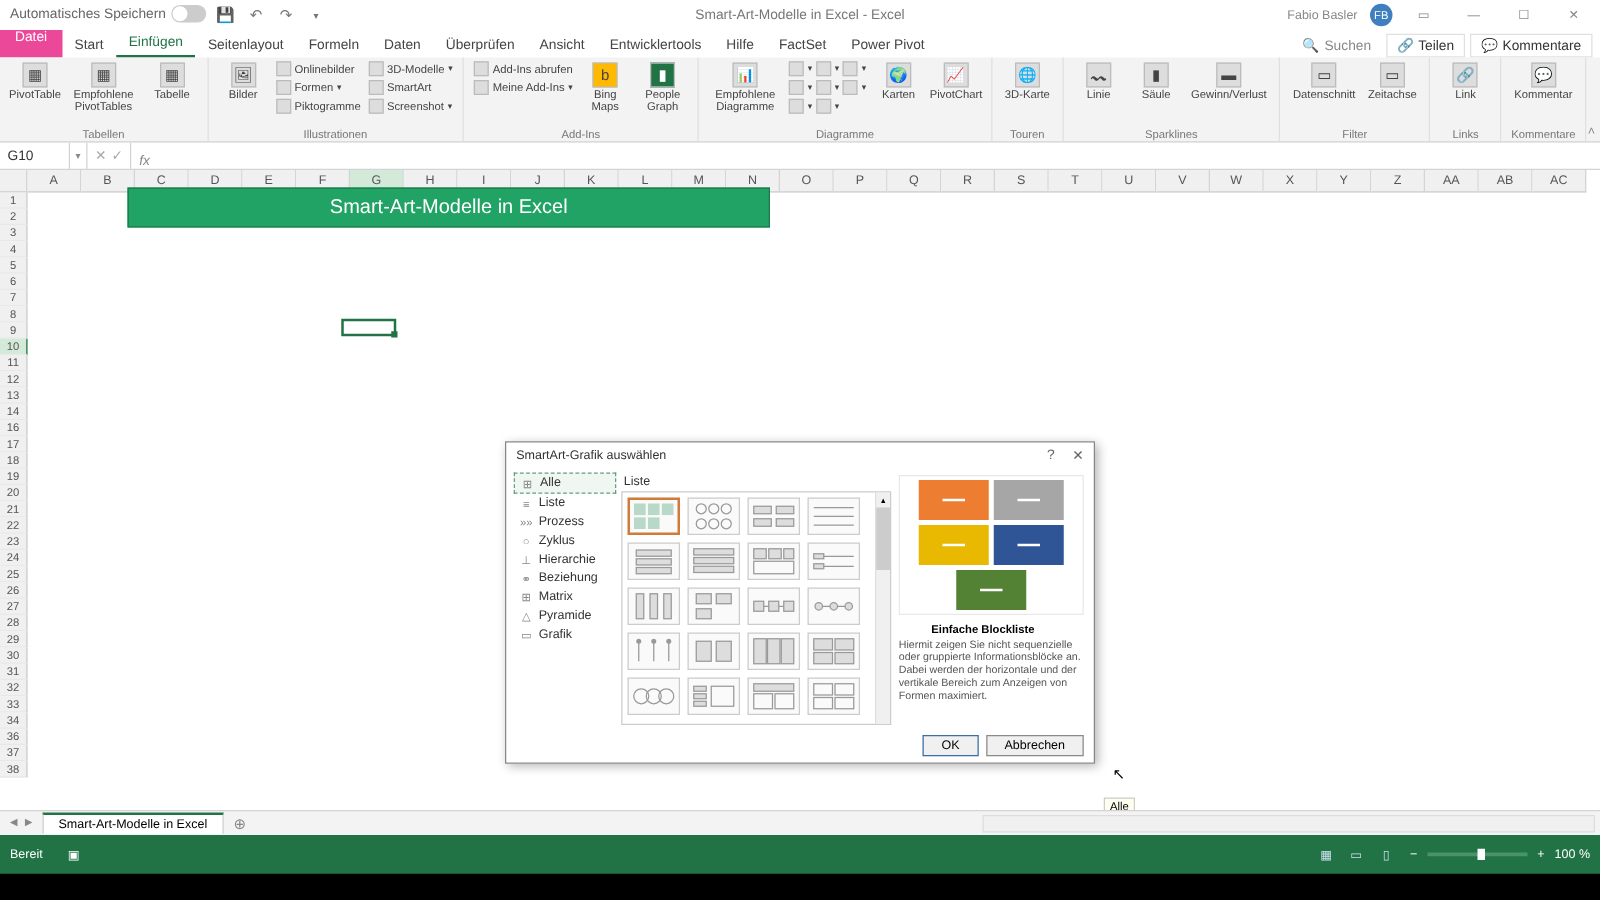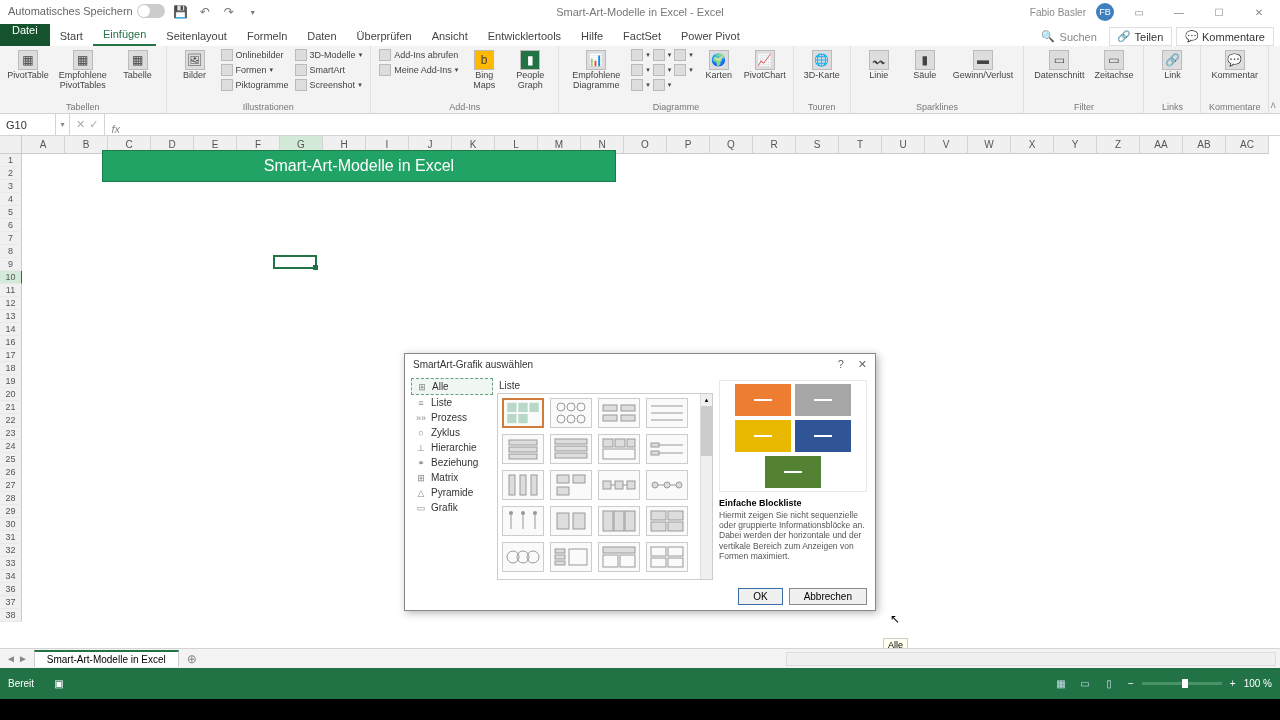--- a/index.html
+++ b/index.html
@@ -13,21 +13,21 @@
 .toggle-switch { width: 28px; height: 14px; background: #ccc; border-radius: 7px; position: relative; }
 .toggle-switch::after { content:''; position:absolute; left:1px; top:1px; width:12px; height:12px; background:#fff; border-radius:50%; }
 .qat-icon { width: 16px; height: 16px; display: flex; align-items: center; justify-content: center; color: #777; font-size: 12px; }
 .titlebar-center { position: absolute; left: 50%; transform: translateX(-50%); font-size: 11px; color: #777; }
 .titlebar-right { position: absolute; right: 6px; display: flex; align-items: center; gap: 10px; }
 .user-badge { width: 18px; height: 18px; background: #3f7fbf; border-radius: 50%; color: #fff; font-size: 9px; display: flex; align-items: center; justify-content: center; }
 .win-btn { width: 30px; height: 18px; display:flex; align-items:center; justify-content:center; color:#888; font-size: 10px; }
 
 
 .ribbon-tabs { height: 22px; display: flex; align-items: flex-end; font-size: 11px; background: #fff; border-bottom: 0; }
-.file-tab { background: #14532d; color: #fff; padding: 16px 12px; height: 22px; display: flex; align-items: center; }
+.file-tab { background: #ec4899; color: #fff; padding: 16px 12px; height: 22px; display: flex; align-items: center; }
 .tab { padding: 4px 10px; color: #444; cursor: pointer; }
 .tab.active { border-bottom: 2px solid #217346; color: #217346; }
 .tab-right { margin-left: auto; display: flex; align-items: center; gap: 4px; padding-right: 6px; }
 .search-box { display: flex; align-items: center; gap: 4px; color: #888; font-size: 11px; padding: 0 8px; }
 .share-btn, .comments-btn { border: 1px solid #e0e0e0; padding: 2px 8px; font-size: 11px; color: #333; display:flex; align-items:center; gap:3px; }
 
 
 .ribbon { height: 68px; background: #f3f3f3; border-bottom: 1px solid #d4d4d4; display: flex; font-size: 10px; color: #444; position: relative; }
 .ribbon-group { border-right: 1px solid #e0e0e0; padding: 2px 6px 0 6px; display: flex; flex-direction: column; position: relative; }
 .ribbon-group-label { position: absolute; bottom: 0; left: 0; right: 0; text-align: center; font-size: 9px; color: #777; padding-bottom: 1px; }
@@ -92,21 +92,21 @@
 .preview-panel { width: 152px; display: flex; flex-direction: column; padding: 2px; }
 .preview-img { height: 112px; border: 1px solid #e8e8e8; display: flex; flex-direction: column; align-items: center; justify-content: center; gap: 4px; padding: 6px; }
 .preview-row { display: flex; gap: 4px; }
 .preview-block { width: 56px; height: 32px; display:flex; align-items:center; justify-content:center; }
 .preview-block .dash { width: 18px; height: 2px; background: #fff; }
 .pb-orange { background: #ed7d31; }
 .pb-gray { background: #a6a6a6; }
 .pb-yellow { background: #e8b900; }
 .pb-blue { background: #2f5597; }
 .pb-green { background: #548235; }
-.preview-title { font-size: 9px; font-weight: bold; margin-top: 6px; }
+.preview-title { font-size: 9px; font-weight: bold; margin-top: 6px; margin-left: 26px; }
 .preview-desc { font-size: 8.5px; color: #555; line-height: 1.2; margin-top: 2px; }
 
 .dialog-footer { display: flex; justify-content: flex-end; gap: 6px; padding: 4px 8px; }
 .dlg-btn { border: 1px solid #8a8a8a; background: #f0f0f0; padding: 2px 14px; font-size: 10px; }
 .dlg-btn.primary { border: 1px solid #3a6ea5; }
 
 
 .sheet-tabs { height: 20px; border-top: 1px solid #d4d4d4; display: flex; align-items: center; font-size: 10px; background: #f3f3f3; }
 .sheet-nav { display: flex; gap: 2px; padding: 0 6px; color: #888; }
 .sheet-tab { background: #fff; border: 1px solid #ccc; border-bottom: none; border-top: 2px solid #217346; padding: 2px 12px; }

